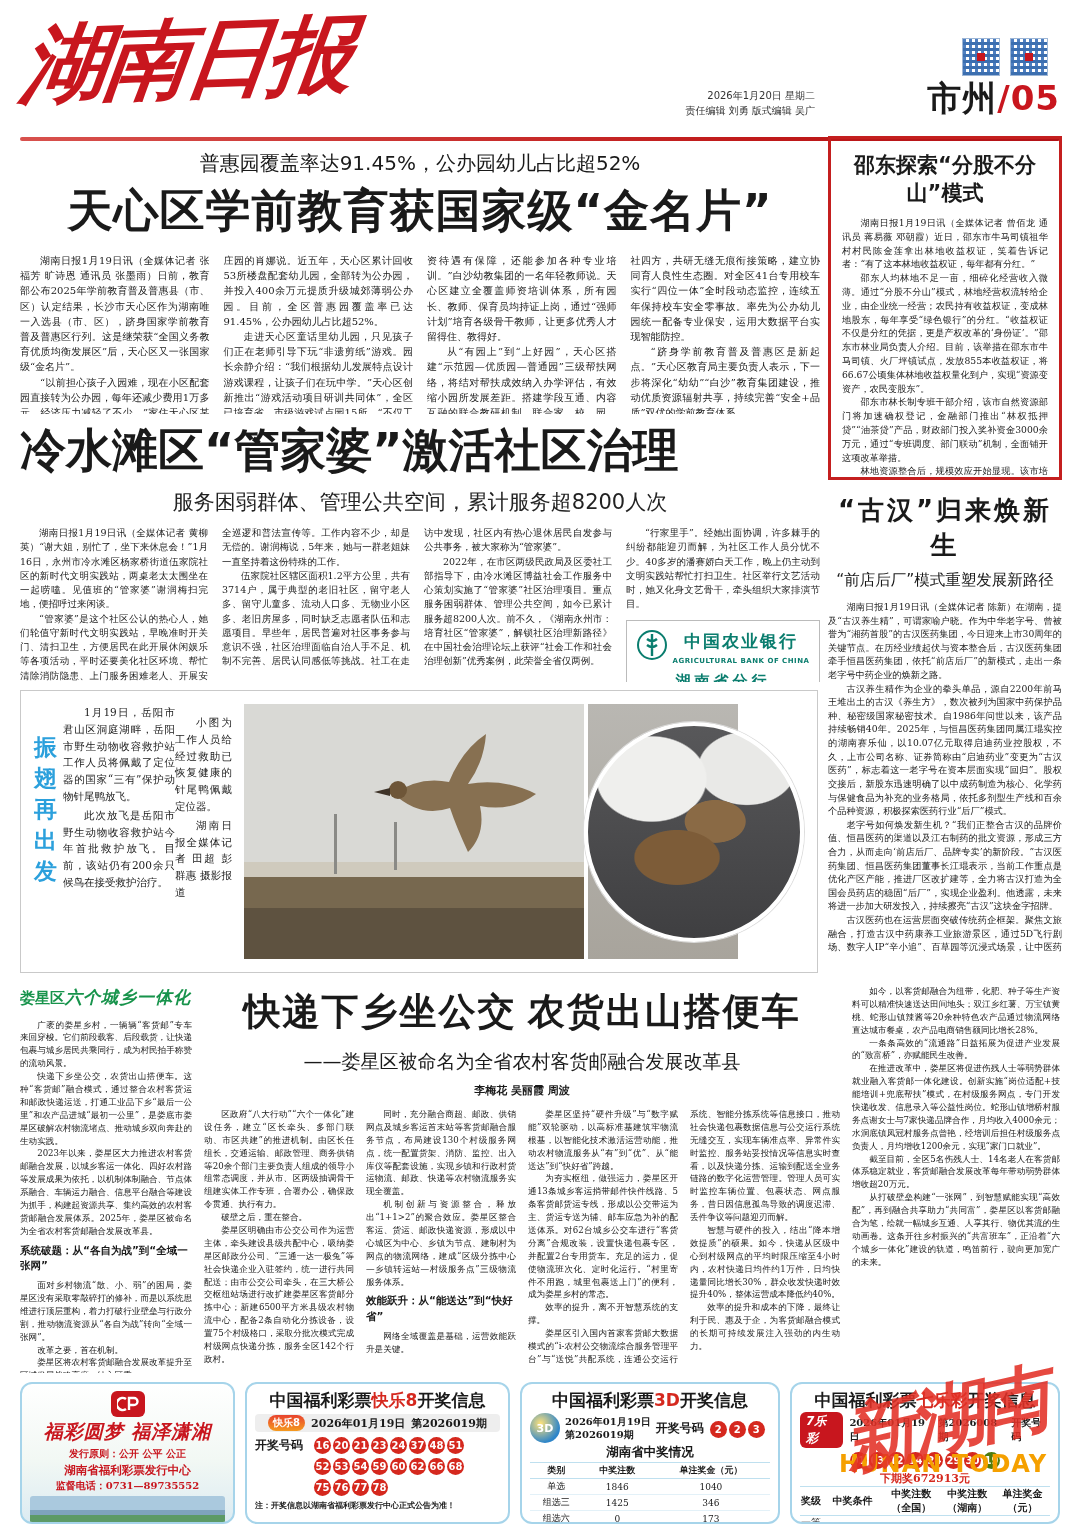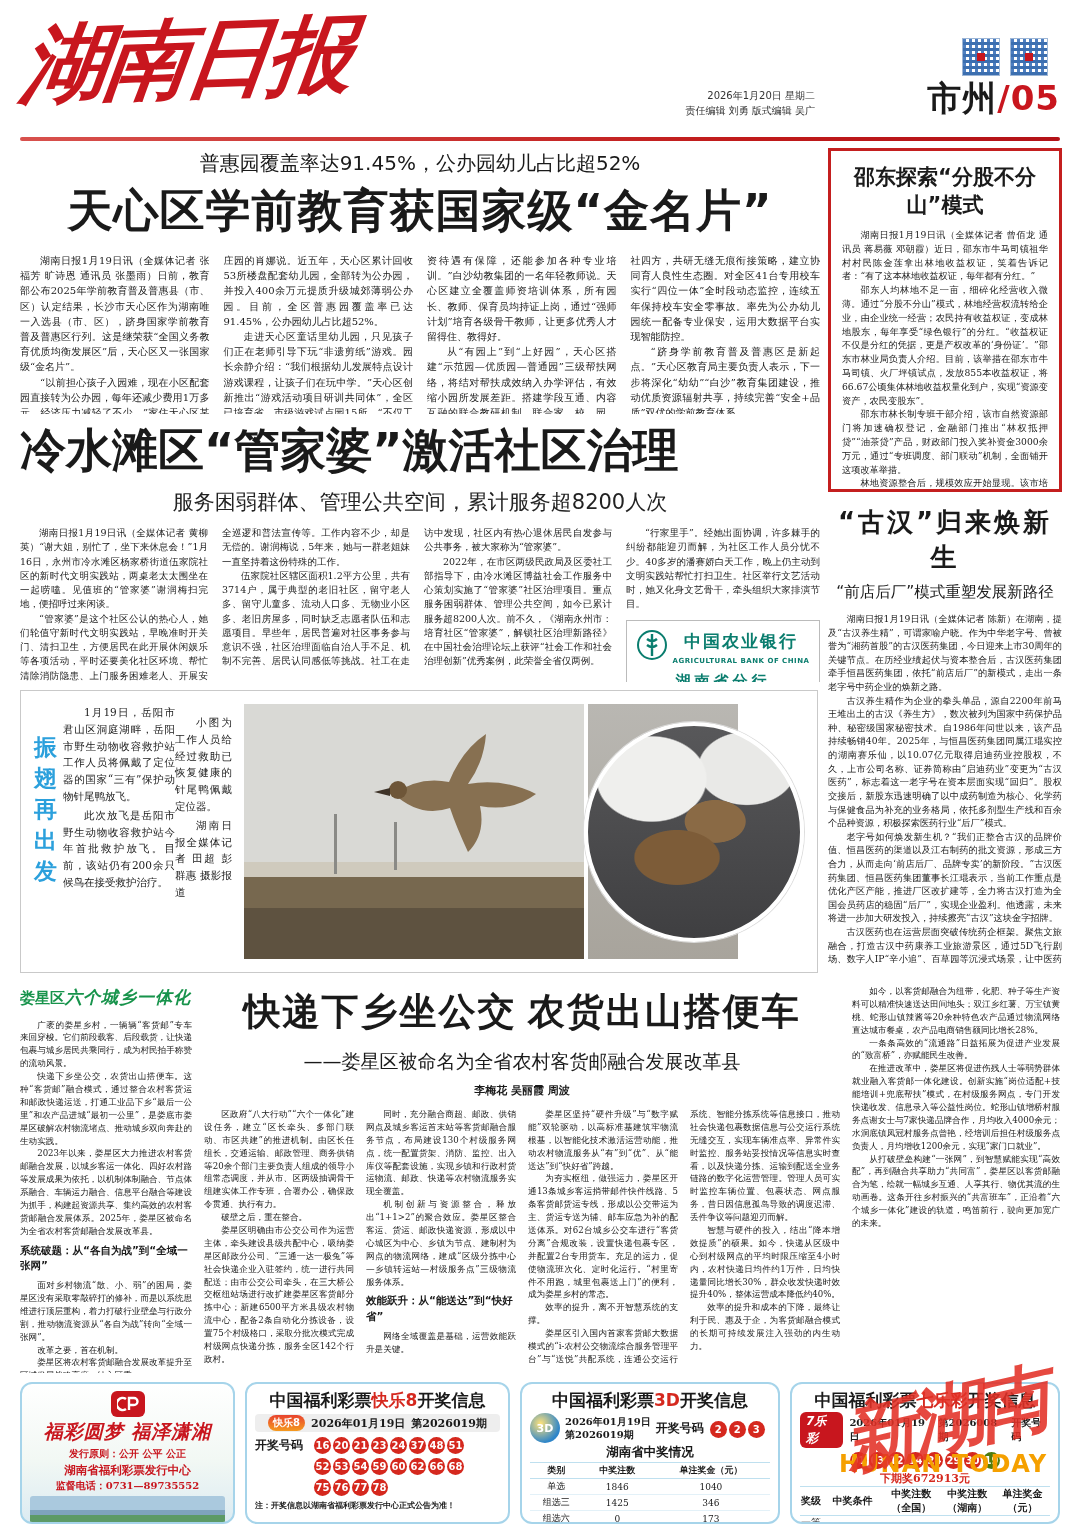--- a/index.html
+++ b/index.html
@@ -69,21 +69,21 @@
   .photo-circle{position:absolute;right:0;top:18px;width:212px;height:212px;border-radius:50%;
       border:4px solid #fff;box-shadow:0 0 0 1px #ddd;overflow:hidden;
       background:
         radial-gradient(70px 45px at 42% 62%,#7d5c38 0 60%,transparent 62%),
         radial-gradient(50px 35px at 60% 45%,#8a6a45 0 60%,transparent 62%),
         radial-gradient(90px 70px at 30% 25%,#efefed 0 60%,transparent 62%),
         radial-gradient(80px 60px at 75% 20%,#e9e9e7 0 60%,transparent 62%),
         linear-gradient(#58585a,#3f3f41);}
 
   
-  .right-col{position:absolute;left:828px;top:148px;width:234px;height:822px;}
+  .right-col{position:absolute;left:828px;top:136px;width:234px;height:822px;}
   .boxed{border:3px solid #c41f1f;padding:10px 11px;box-sizing:border-box;height:344px;overflow:hidden;}
   .box-headline{text-align:center;font-size:21px;font-weight:900;font-family:"DejaVu Sans",sans-serif;margin:2px 0 9px;}
   .box-body{font-size:9.2px;line-height:1.5;}
   .guhan{margin-top:13px;height:462px;overflow:hidden;}
   .gh-headline{text-align:center;font-size:26px;font-weight:900;font-family:"DejaVu Sans",sans-serif;
                letter-spacing:3px;margin:0 0 7px;}
   .gh-subtitle{text-align:center;font-size:15.5px;font-family:"DejaVu Sans",sans-serif;margin:0 0 9px;}
   .gh-body{font-size:9.2px;line-height:1.48;}
 
   
@@ -301,20 +301,21 @@
           <p class="para">效率的提升，离不开智慧系统的支撑。</p>
           <p class="para">娄星区引入国内首家客货邮大数据模式的“i-农村公交物流综合服务管理平台”与“送悦”共配系统，连通公交运行系统、智能分拣系统等信息接口，推动社会快递包裹数据信息与公交运行系统无缝交互，实现车辆准点率、异常件实时监控、服务站妥投情况等信息实时查看，以及快递分拣、运输到配送全业务链路的数字化运营管理。管理人员可实时监控车辆位置、包裹状态、网点服务，昔日因信息孤岛导致的调度迟滞、丢件争议等问题迎刃而解。</p>
           <p class="para">智慧与硬件的投入，结出“降本增效提质”的硕果。如今，快递从区级中心到村级网点的平均时限压缩至4小时内，农村快递日均件约1万件，日均快递量同比增长30%，群众收发快递时效提升40%，整体运营成本降低约40%。</p>
           <p class="para">效率的提升和成本的下降，最终让利于民、惠及于企，为客货邮融合模式的长期可持续发展注入强劲的内生动力。</p>
         </div>
     </div>
     <div class="b-col">
         <p class="para">如今，以客货邮融合为纽带，化肥、种子等生产资料可以精准快速送达田间地头；双江乡红薯、万宝镇黄桃、蛇形山镇辣酱等20余种特色农产品通过物流网络直达城市餐桌，农产品电商销售额同比增长28%。</p>
         <p class="para">一条条高效的“流通路”日益拓展为促进产业发展的“致富桥”，亦赋能民生改善。</p>
         <p class="para">在推进改革中，娄星区将促进伤残人士等弱势群体就业融入客货邮一体化建设。创新实施“岗位适配+技能培训+兜底帮扶”模式，在村级服务网点，专门开发快递收发、信息录入等公益性岗位。蛇形山镇增桥村服务点谢女士与7家快递品牌合作，月均收入4000余元；水洞底镇凤冠村服务点曾艳，经培训后担任村级服务点负责人，月均增收1200余元，实现“家门口就业”。</p>
+        <p class="para">截至目前，全区5名伤残人士、14名老人在客货邮体系稳定就业，客货邮融合发展改革每年带动弱势群体增收超20万元。</p>
         <p class="para">从打破壁垒构建“一张网”，到智慧赋能实现“高效配”，再到融合共享助力“共同富”，娄星区以客货邮融合为笔，绘就一幅城乡互通、人享其行、物优其流的生动画卷。这条开往乡村振兴的“共富班车”，正沿着“六个城乡一体化”建设的轨道，鸣笛前行，驶向更加宽广的未来。</p>
       </div>
   </section>
 
   <section class="lottery">
 
     <div class="lbox fucai">
       <div class="cp-logo">
         <svg width="22" height="16" viewBox="0 0 22 16">
             <path d="M9 3 A6 6 0 1 0 9 13" stroke="#fff" stroke-width="2.6" fill="none"></path>

